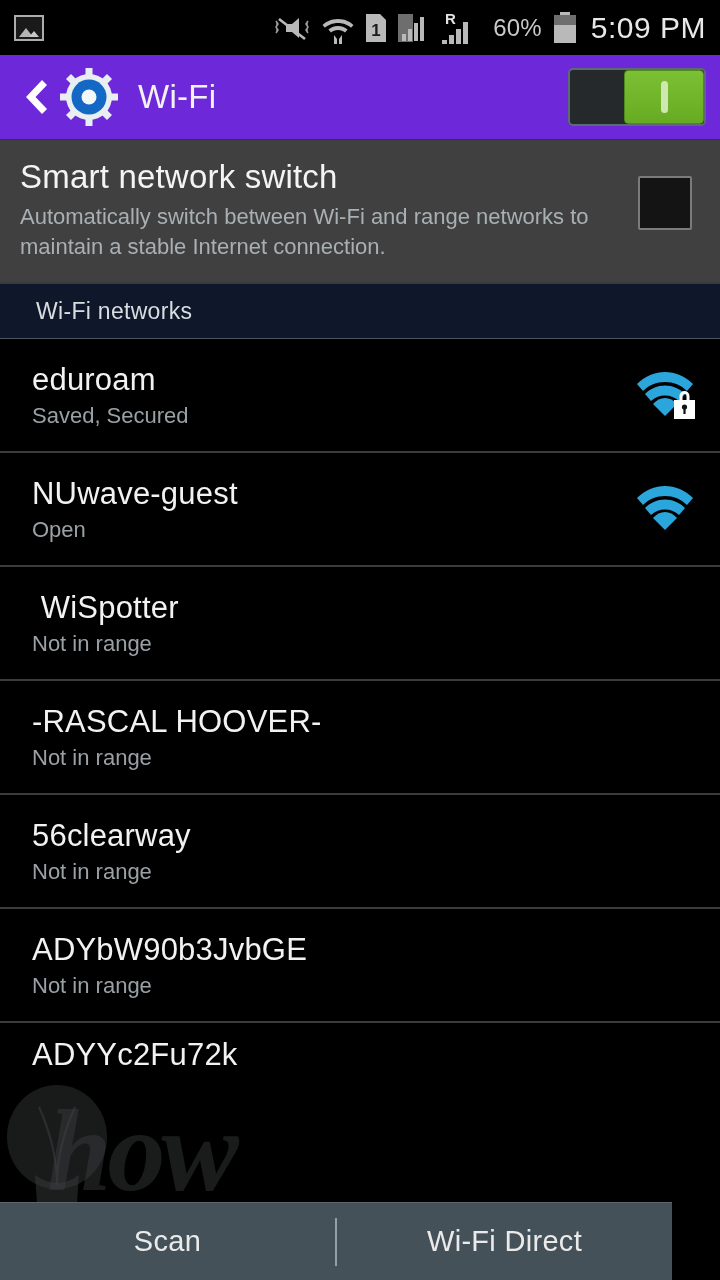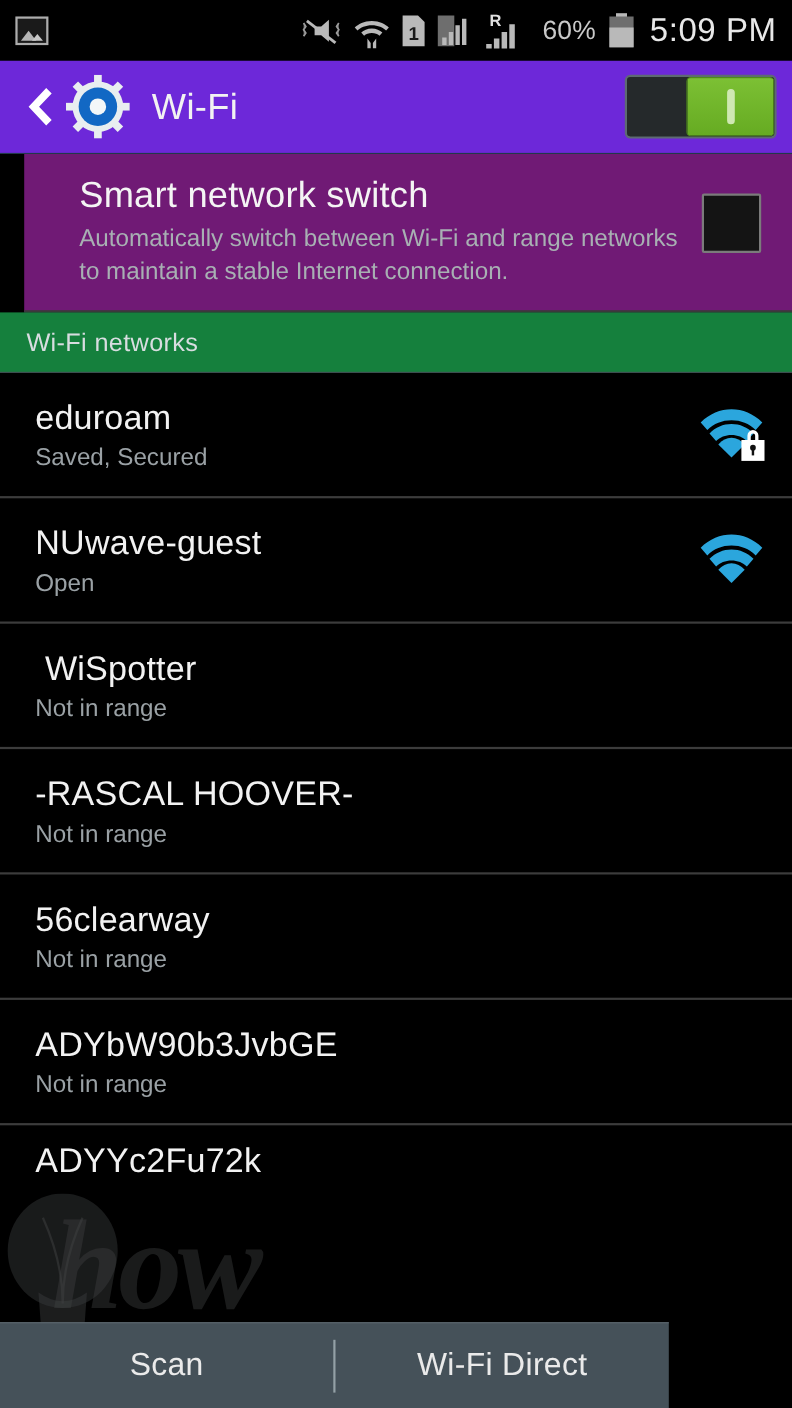--- a/index.html
+++ b/index.html
@@ -59,37 +59,37 @@
     background:linear-gradient(#7cc034,#66ab22);
     border-radius:4px; border:1px solid #4e8a1a;
     display:flex; align-items:center; justify-content:center;
   }
   .toggle .thumb::after {
     content:""; width:7px; height:32px; border-radius:4px; background:#cfe8b2;
   }
 
   
   .sns {
-    background:#701a75; padding:18px 20px 20px 50px;
+    background:#404040; padding:18px 20px 20px 20px;
     display:flex; align-items:flex-start;
-    border-bottom:2px solid #3a3a3a; min-height:132px;margin-left:22px;
+    border-bottom:2px solid #3a3a3a; min-height:132px;
   }
   .sns-text { flex:1; }
   .sns-title { color:#f4f4f4; font-size:33px; font-weight:300; letter-spacing:0.2px; }
   .sns-desc { color:#a8b0b3; font-size:22px; line-height:30px; margin-top:6px; font-weight:300; }
   .checkbox {
     width:54px; height:54px; background:#141414;
     border:2px solid #7b7b7b; border-radius:2px;
     margin:18px 8px 0 20px; flex:0 0 auto; cursor:pointer;
   }
 
   
   .section-header {
-    background:#15803d; height:55px;
-    display:flex; align-items:center; padding-left:24px;
+    background:#0f172a; height:55px;
+    display:flex; align-items:center; padding-left:36px;
     border-bottom:1px solid #4a555c;
   }
   .section-header span { color:#d8dde0; font-size:23px; font-weight:300; letter-spacing:0.3px; }
 
   
   .netlist { background:#000; position:relative; }
   .netrow {
     height:114px; display:flex; align-items:center;
     padding:0 24px 0 32px; border-bottom:2px solid #3c3c3c;
     cursor:pointer; position:relative;
@@ -115,21 +115,21 @@
   }
   .watermark .wm-text {
     position:absolute; left:52px; top:0;
     font-size:116px; font-style:italic; font-weight:700;
     color:#cfd6d8; opacity:0.42; letter-spacing:-4px;
     font-family:"Liberation Serif", serif;
   }
 
   
   .bottombar {
-    position:absolute; left:0; bottom:0; width:608px; height:78px;
+    position:absolute; left:0; bottom:0; width:672px; height:78px;
     background:#455159; border-top:1px solid #5d686e;
     display:flex; align-items:center; z-index:6;
   }
   .bb-btn {
     flex:1; text-align:center; color:#eaeaea;
     font-size:29px; font-weight:300; letter-spacing:0.3px; cursor:pointer;
   }
   .bb-divider { width:2px; height:48px; background:#93a0a6; }
 </style>
 </head>

